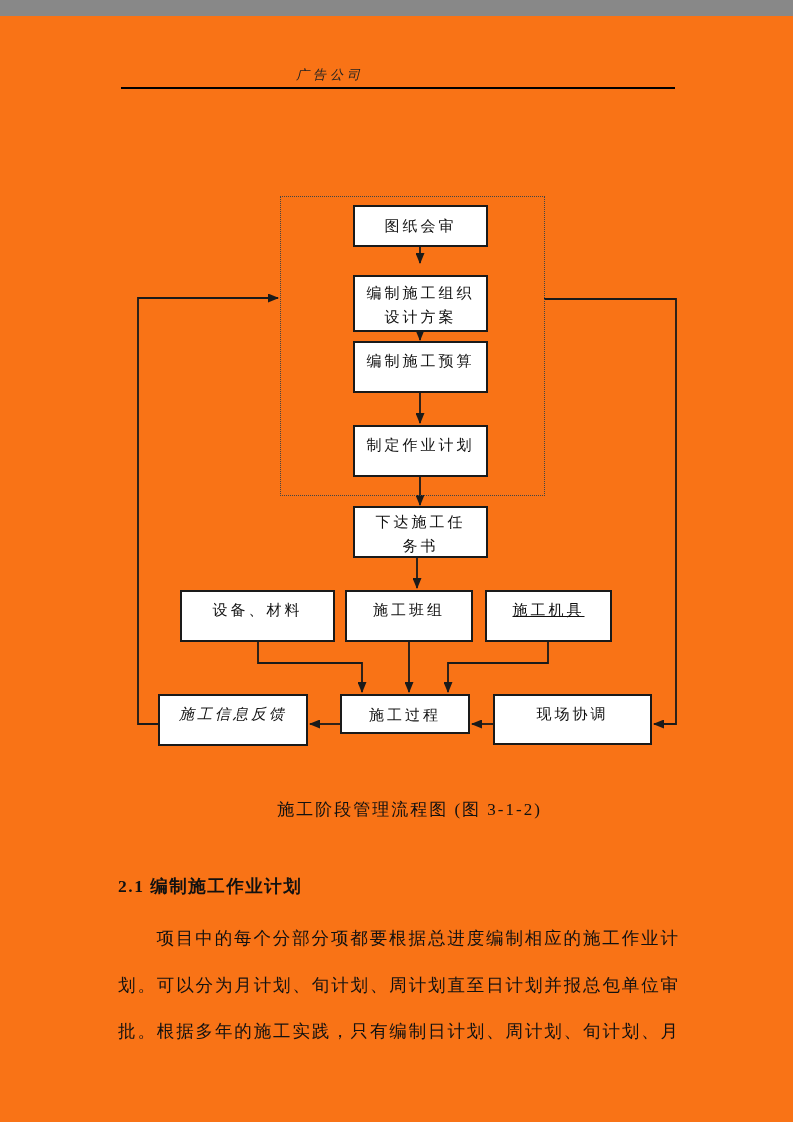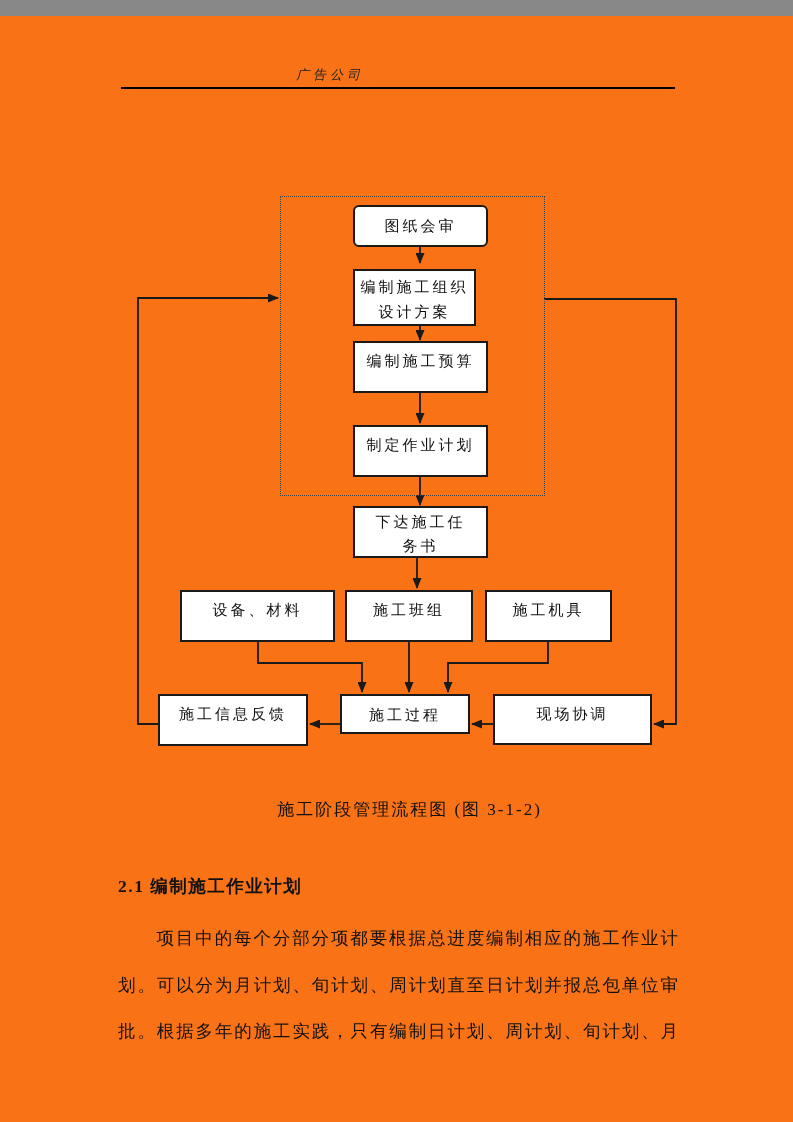--- a/index.html
+++ b/index.html
@@ -28,29 +28,29 @@
     border:1.6px dotted #444;box-sizing:border-box;
   }
   .fc-box{
     position:absolute;box-sizing:border-box;
     border:2px solid #1a1a1a;background:#fff;
     display:flex;flex-direction:column;align-items:center;
     font-size:15px;letter-spacing:3px;line-height:24px;color:#111;
     padding-top:6px;
   }
   .fc-box span{white-space:nowrap;}
-  .b1{left:353px;top:189px;width:135px;height:42px;padding-top:7px;border-radius:6px;}
-  .b2{left:353px;top:253px;width:123px;height:57px;padding-top:4px;justify-content:space-between;}
+  .b1{left:353px;top:189px;width:135px;height:42px;padding-top:7px;}
+  .b2{left:353px;top:259px;width:135px;height:57px;padding-top:4px;}
   .b3{left:353px;top:325px;width:135px;height:52px;text-align:center;}
   .b4{left:353px;top:409px;width:135px;height:52px;}
   .b5{left:353px;top:490px;width:135px;height:52px;padding-top:2px;}
   .b6{left:180px;top:574px;width:155px;height:52px;}
   .b7{left:345px;top:574px;width:128px;height:52px;}
-  .b8{left:485px;top:574px;width:127px;height:52px;}
-  .b9{left:158px;top:678px;width:150px;height:52px;}
+  .b8{left:485px;top:574px;width:127px;height:52px;text-decoration:underline;}
+  .b9{left:158px;top:678px;width:150px;height:52px;font-style:italic;}
   .b10{left:340px;top:678px;width:130px;height:40px;padding-top:7px;}
   .b11{left:493px;top:678px;width:159px;height:51px;}
   
   .fc-caption{
     position:absolute;left:13px;top:782px;width:793px;
     text-align:center;font-size:17px;letter-spacing:2px;color:#111;
   }
   
   .section-heading{
     position:absolute;left:118px;top:858px;width:560px;

